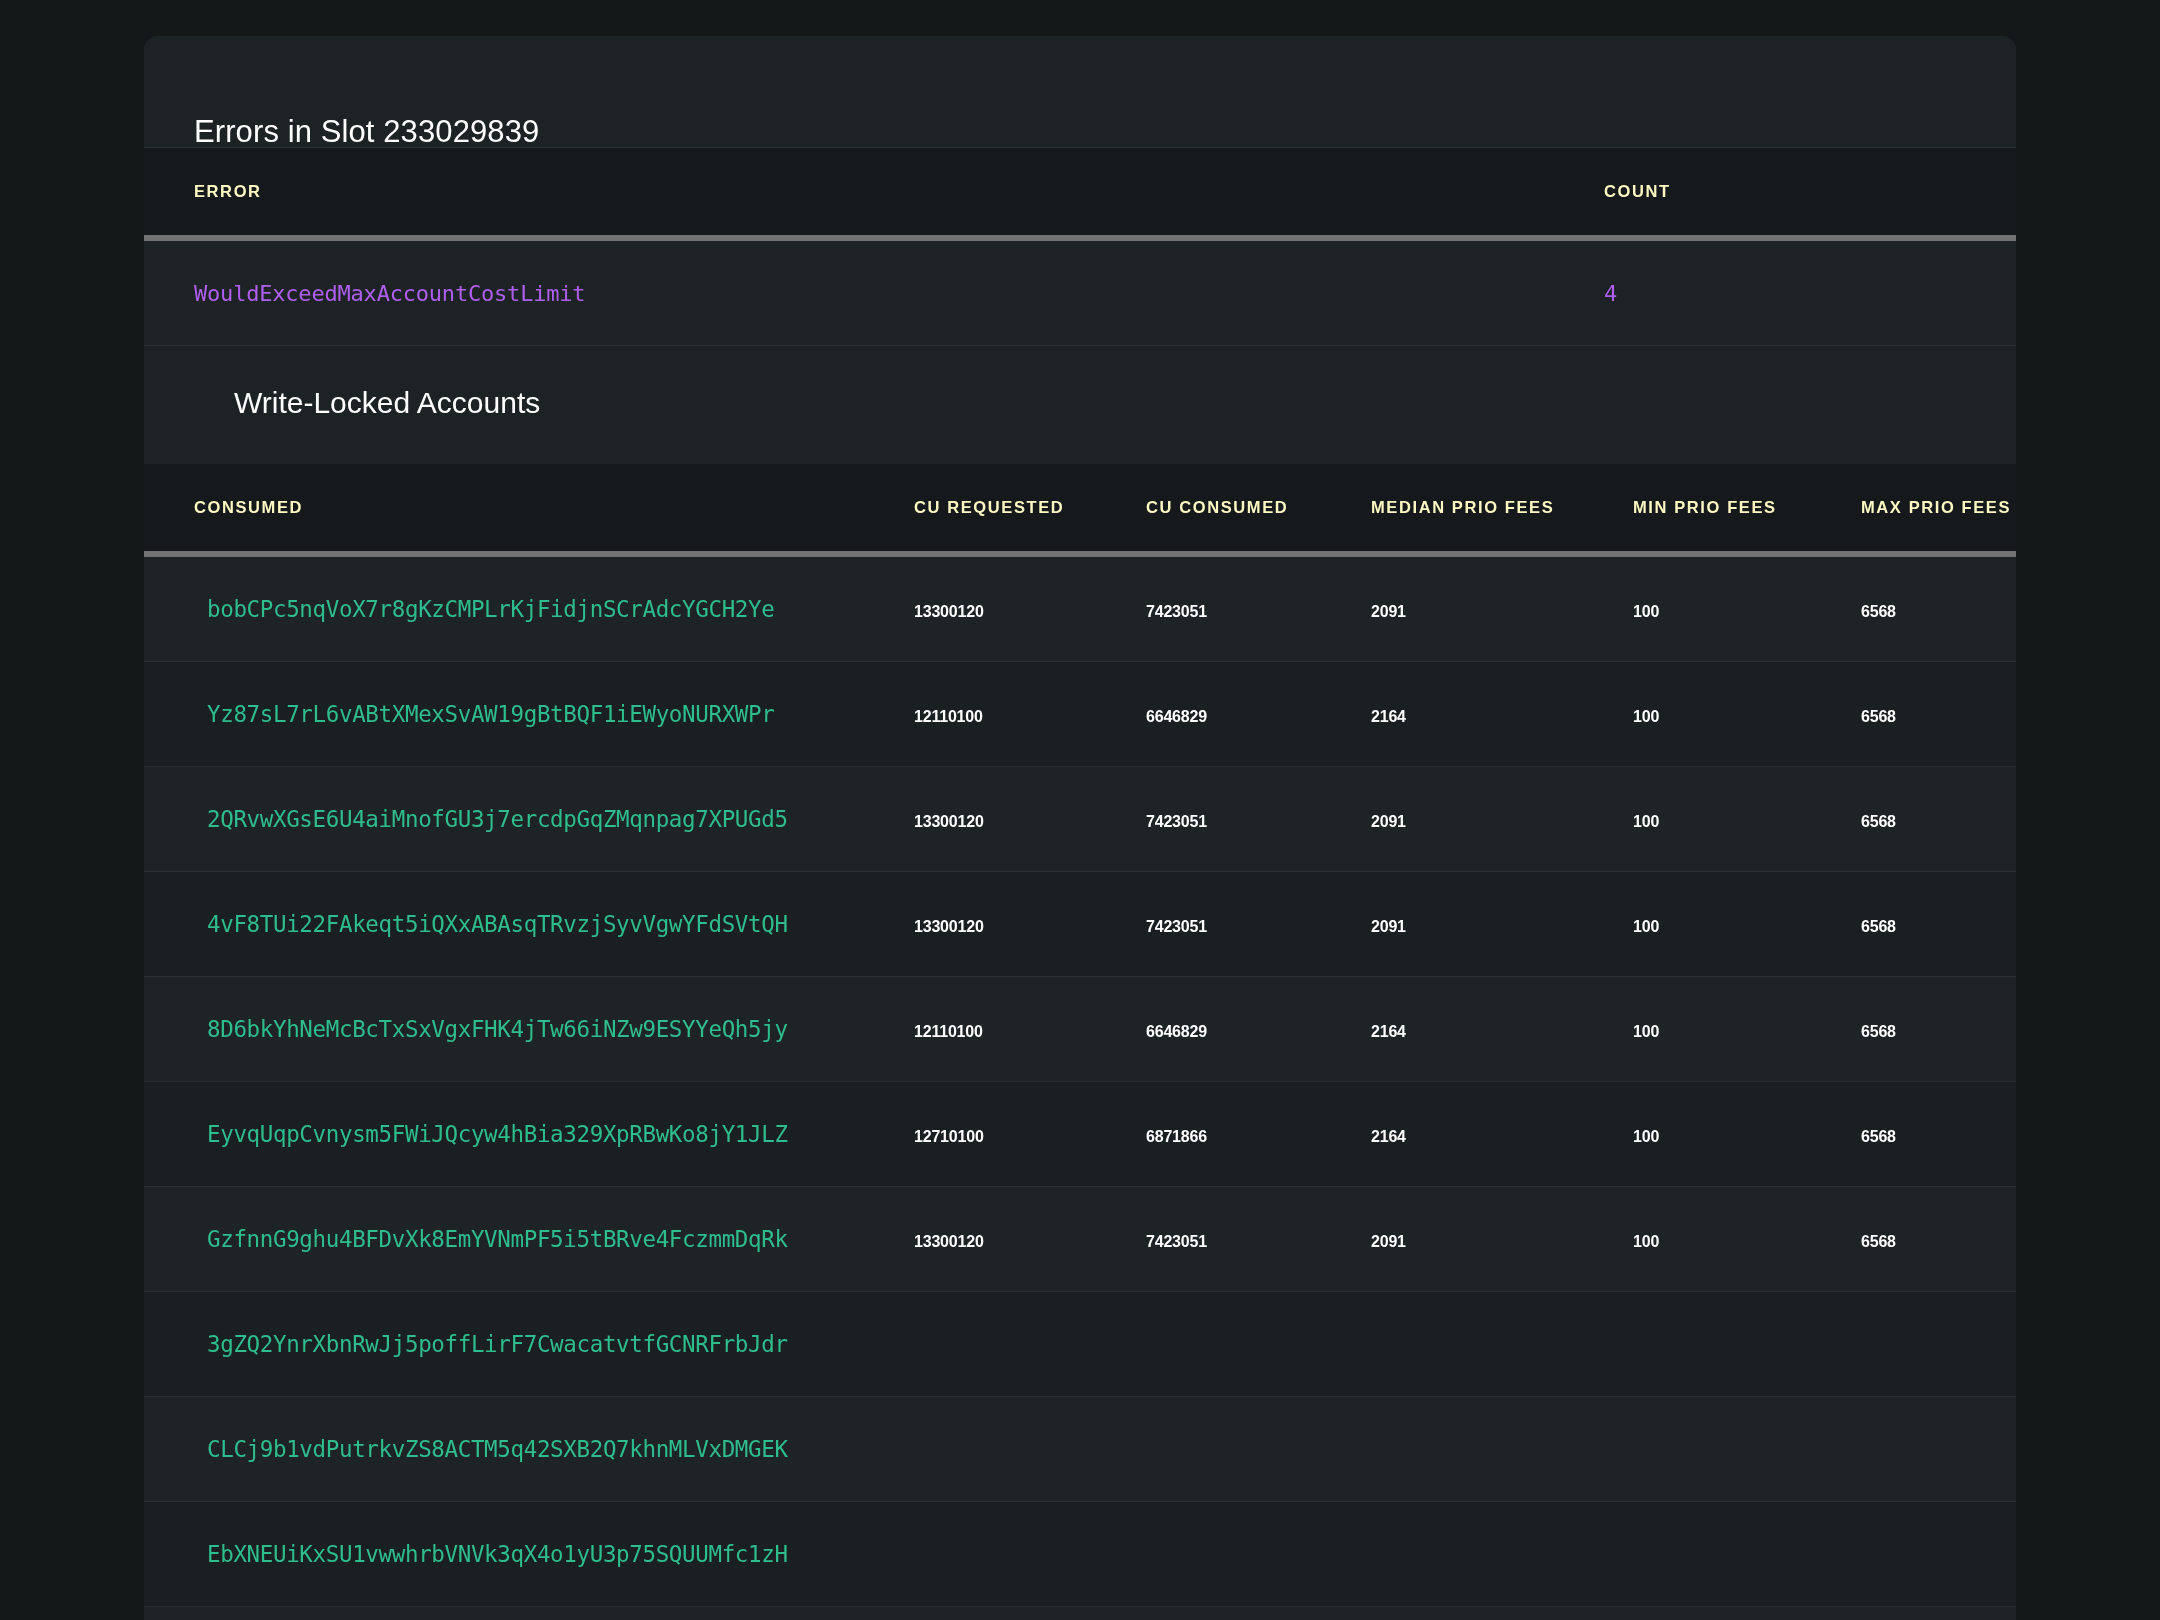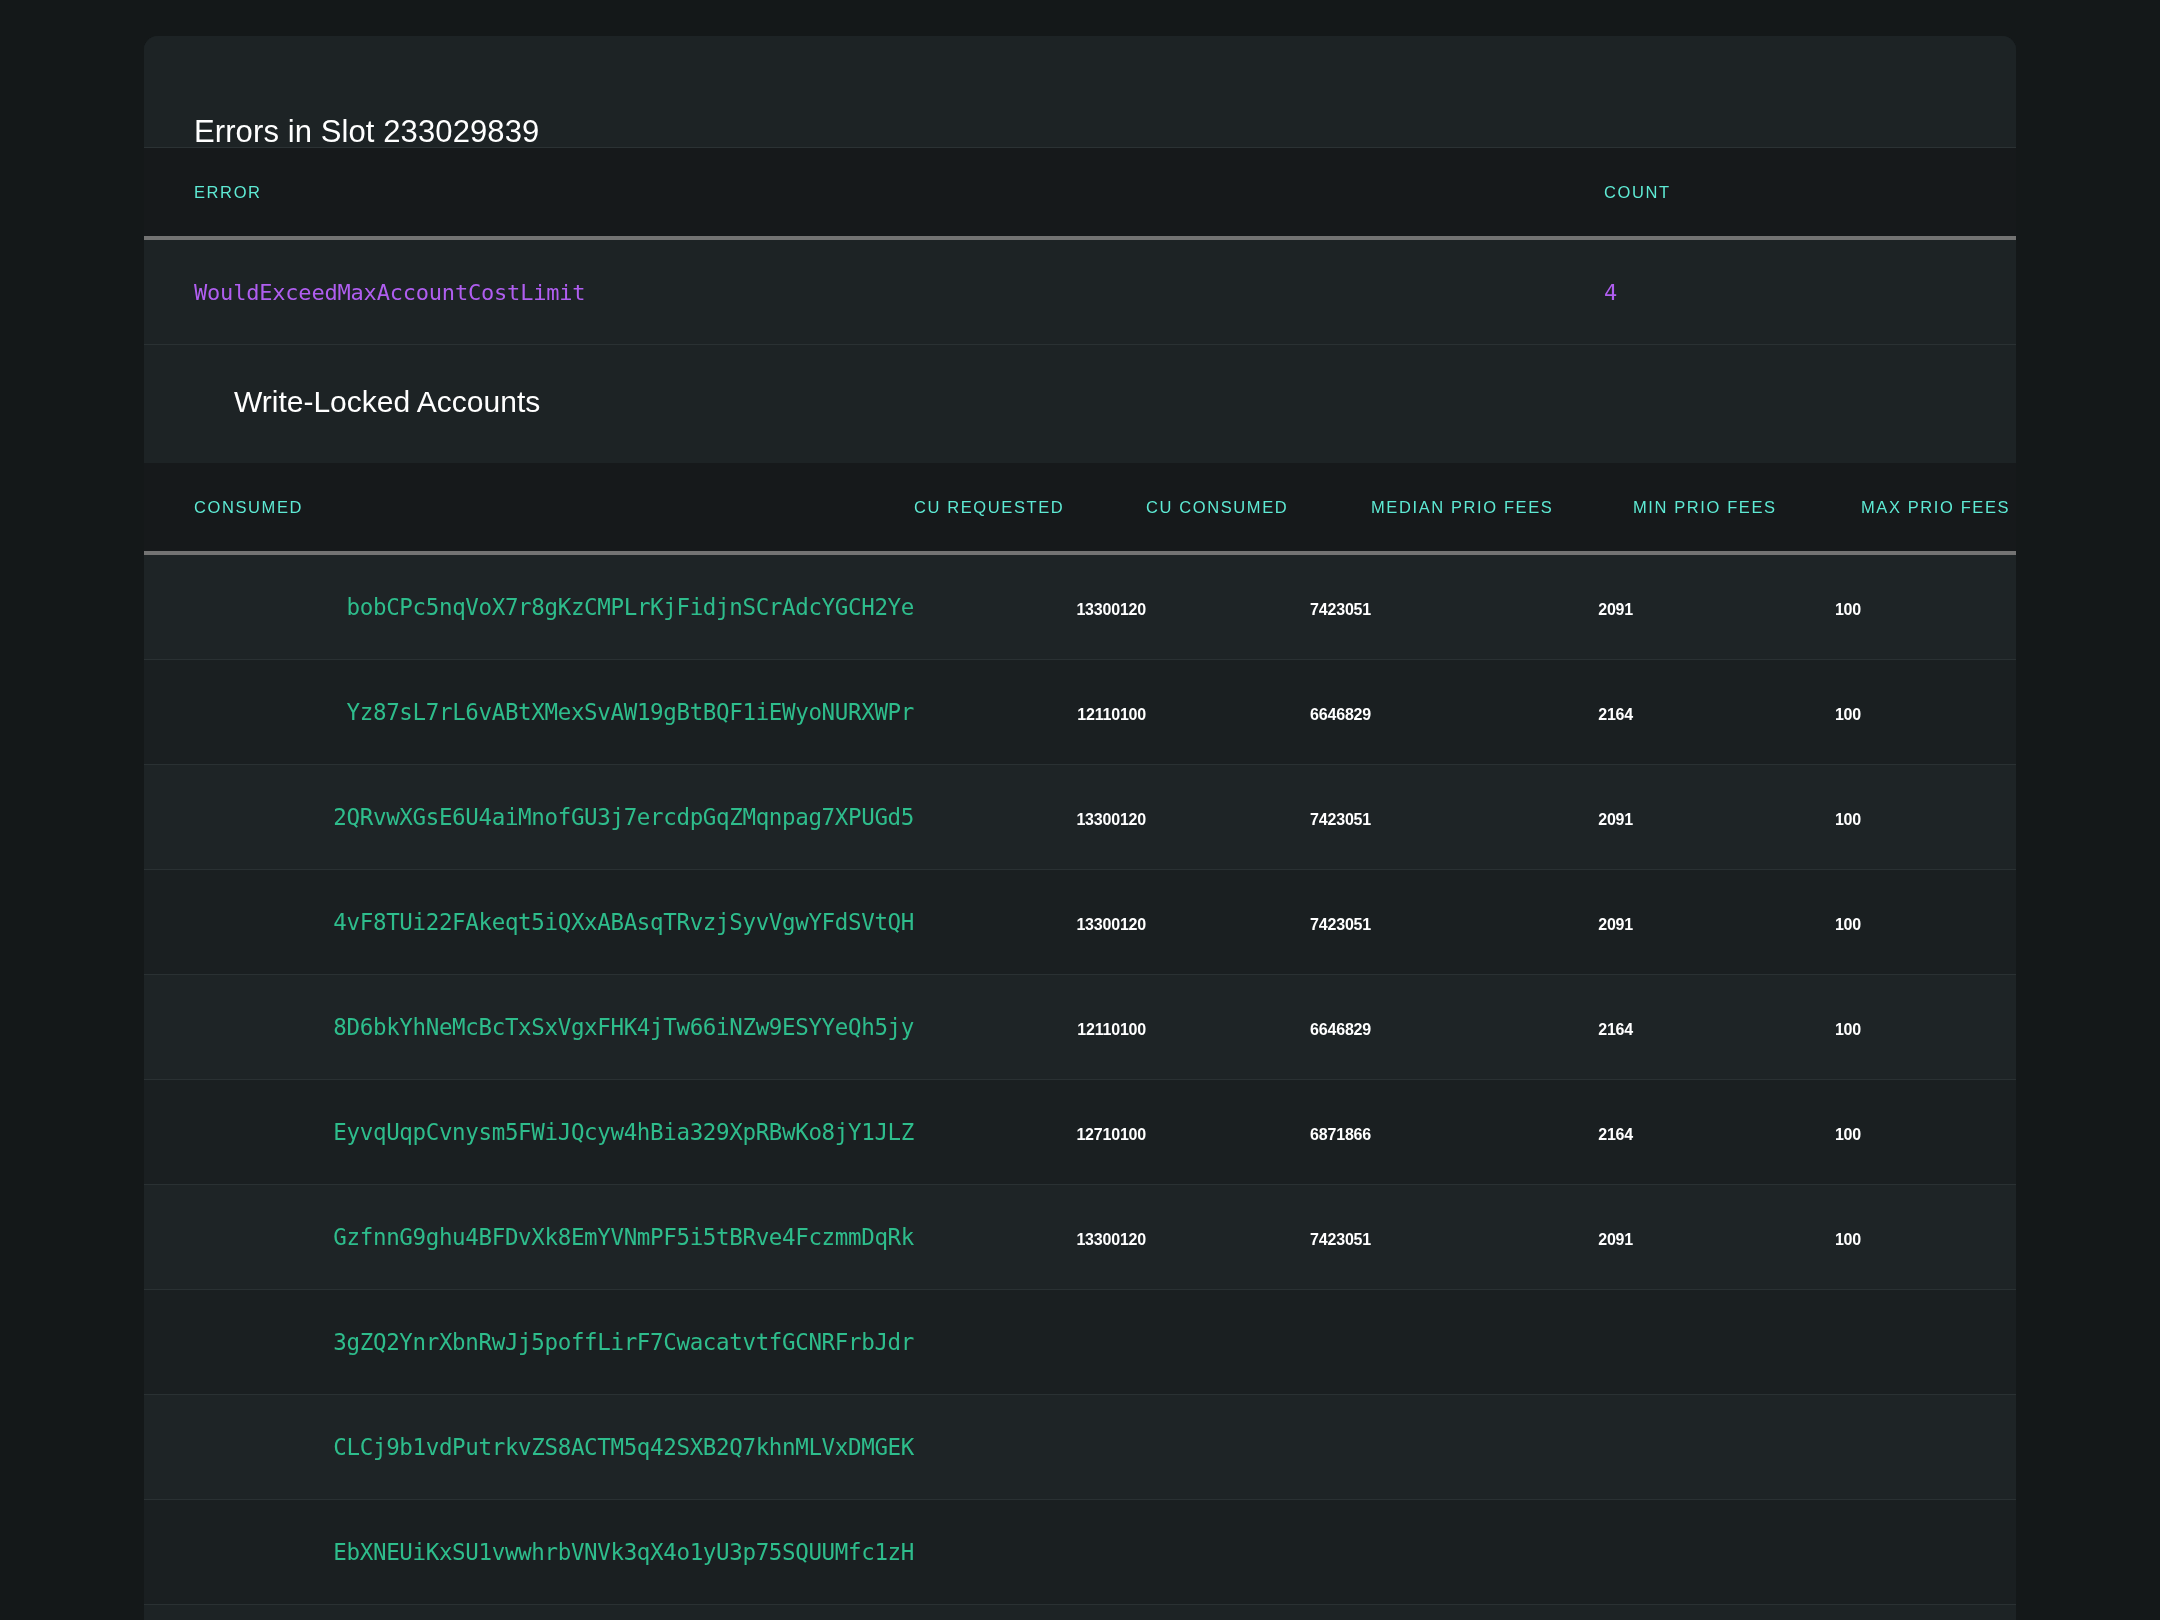--- a/index.html
+++ b/index.html
@@ -58,29 +58,29 @@
     width: 100%;
     overflow: hidden;
   }
   table.tbl {
     border-collapse: collapse;
     table-layout: fixed;
     width: 100%;
   }
   table.tbl thead th {
     background: #16191b;
-    color: #5eead4;
+    color: #fef9c3;
     font-size: 16.5px;
-    font-weight: 400;
+    font-weight: 700;
     letter-spacing: 1.6px;
     text-align: left;
     padding: 32px 0 32px 0;
     height: 90px;
     box-sizing: border-box;
-    border-bottom: 4px solid #737373;
+    border-bottom: 6px solid #737373;
     white-space: nowrap;
     vertical-align: middle;
   }
   table.tbl tbody td {
     padding: 0;
     height: 104px;
     vertical-align: middle;
     border-bottom: 1px solid #2a3133;
     white-space: nowrap;
     font-size: 23px;
@@ -141,21 +141,21 @@
   .accounts-table col.c-med   { width: 262px; }
   .accounts-table col.c-min   { width: 228px; }
   .accounts-table col.c-max   { width: 573px; }
 
   .accounts-table thead th { height: 92px; padding-top: 30px; padding-bottom: 30px; }
   .accounts-table thead th.h-acct { padding-left: 50px; }
 
   .accounts-table tbody tr.odd  { background: #1e2426; }
   .accounts-table tbody tr.even { background: #1a1f21; }
 
-  .accounts-table tbody td { height: 105px; text-align: right; }
+  .accounts-table tbody td { height: 105px; }
   .accounts-table tbody td.d-acct { padding-left: 63px; }
 
   .acct-link {
     color: #2ebd8c;
     font-size: 22.5px;
     font-family: "DejaVu Sans Mono", "Liberation Mono", monospace;
     letter-spacing: -0.35px;
     text-decoration: none;
     cursor: pointer;
     white-space: nowrap;

